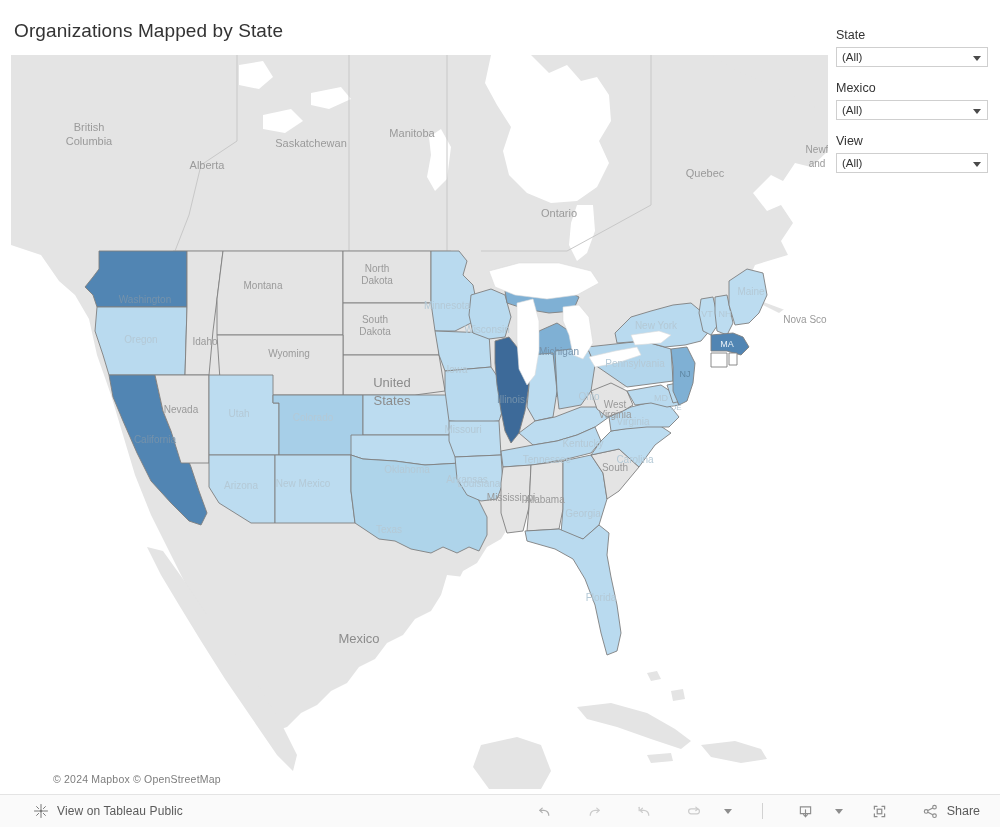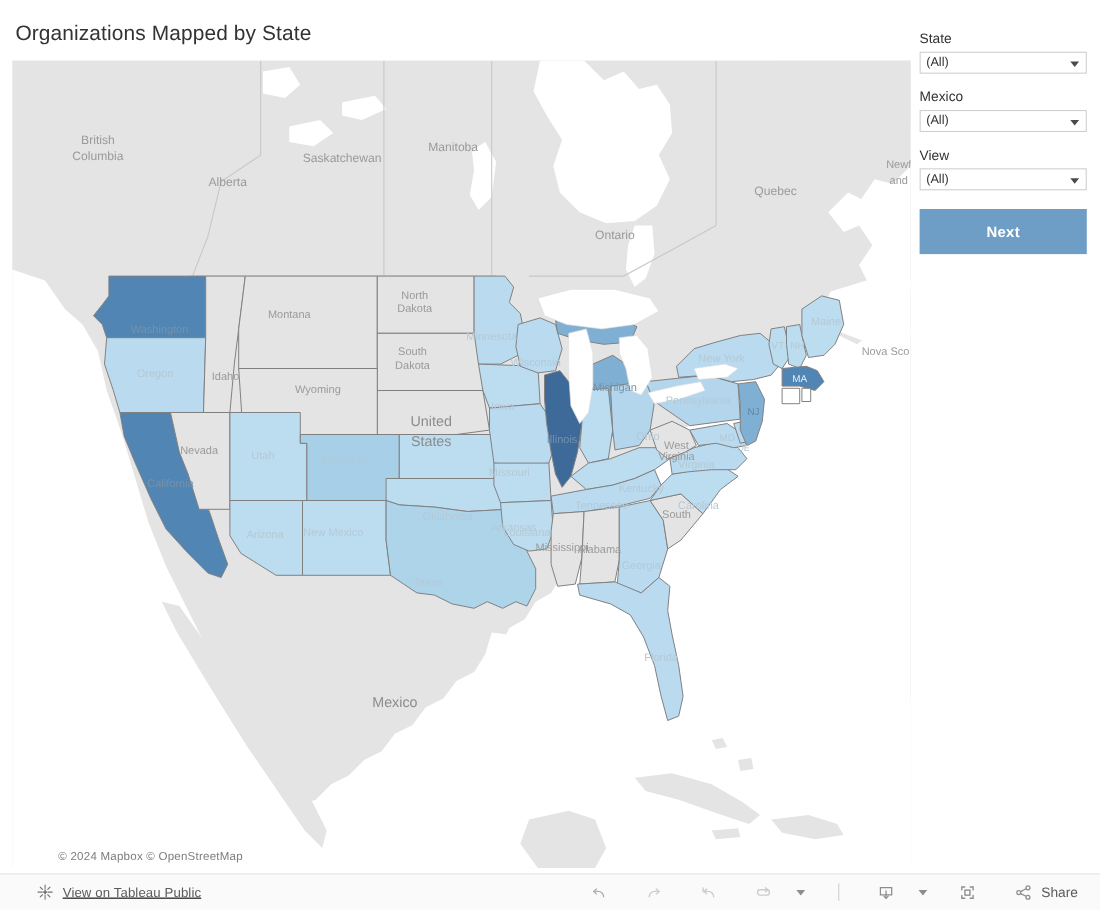--- a/index.html
+++ b/index.html
@@ -106,21 +106,20 @@
 
   
   #toolbar {
     position: absolute;
     left: 0; bottom: 0;
     width: 1000px; height: 33px;
     background: #fafafa;
     border-top: 1px solid #e4e4e4;
     display: flex;
     align-items: center;
-    text-decoration: underline;
   }
   #tableau-link {
     display: flex; align-items: center;
     margin-left: 33px;
     cursor: pointer;
   }
   #tableau-link .lbl {
     font-size: 12px;
     color: #5b5b5b;
     margin-left: 8px;
@@ -432,23 +431,20 @@
     </div>
 
     <div class="filter-block">
       <div class="filter-label">View</div>
       <div class="filter-select">
         <span class="val">(All)</span>
         <span class="caret"></span>
       </div>
     </div>
 
-    <button id="next-button" style="background: rgb(110, 158, 198);">
-      <span class="lbl">Next</span>
-    </button>
   </div>
 
   <div id="toolbar">
 
     <div id="tableau-link">
       <svg width="16" height="16" viewBox="0 0 16 16">
         <g stroke="#767676" stroke-width="1" fill="none" stroke-linecap="round">
           <path d="M8 1.5 V5.5 M8 10.5 V14.5 M1.5 8 H5.5 M10.5 8 H14.5"></path>
           <path d="M3.6 3.6 L5.6 5.6 M10.4 10.4 L12.4 12.4 M12.4 3.6 L10.4 5.6 M5.6 10.4 L3.6 12.4"></path>
         </g>

